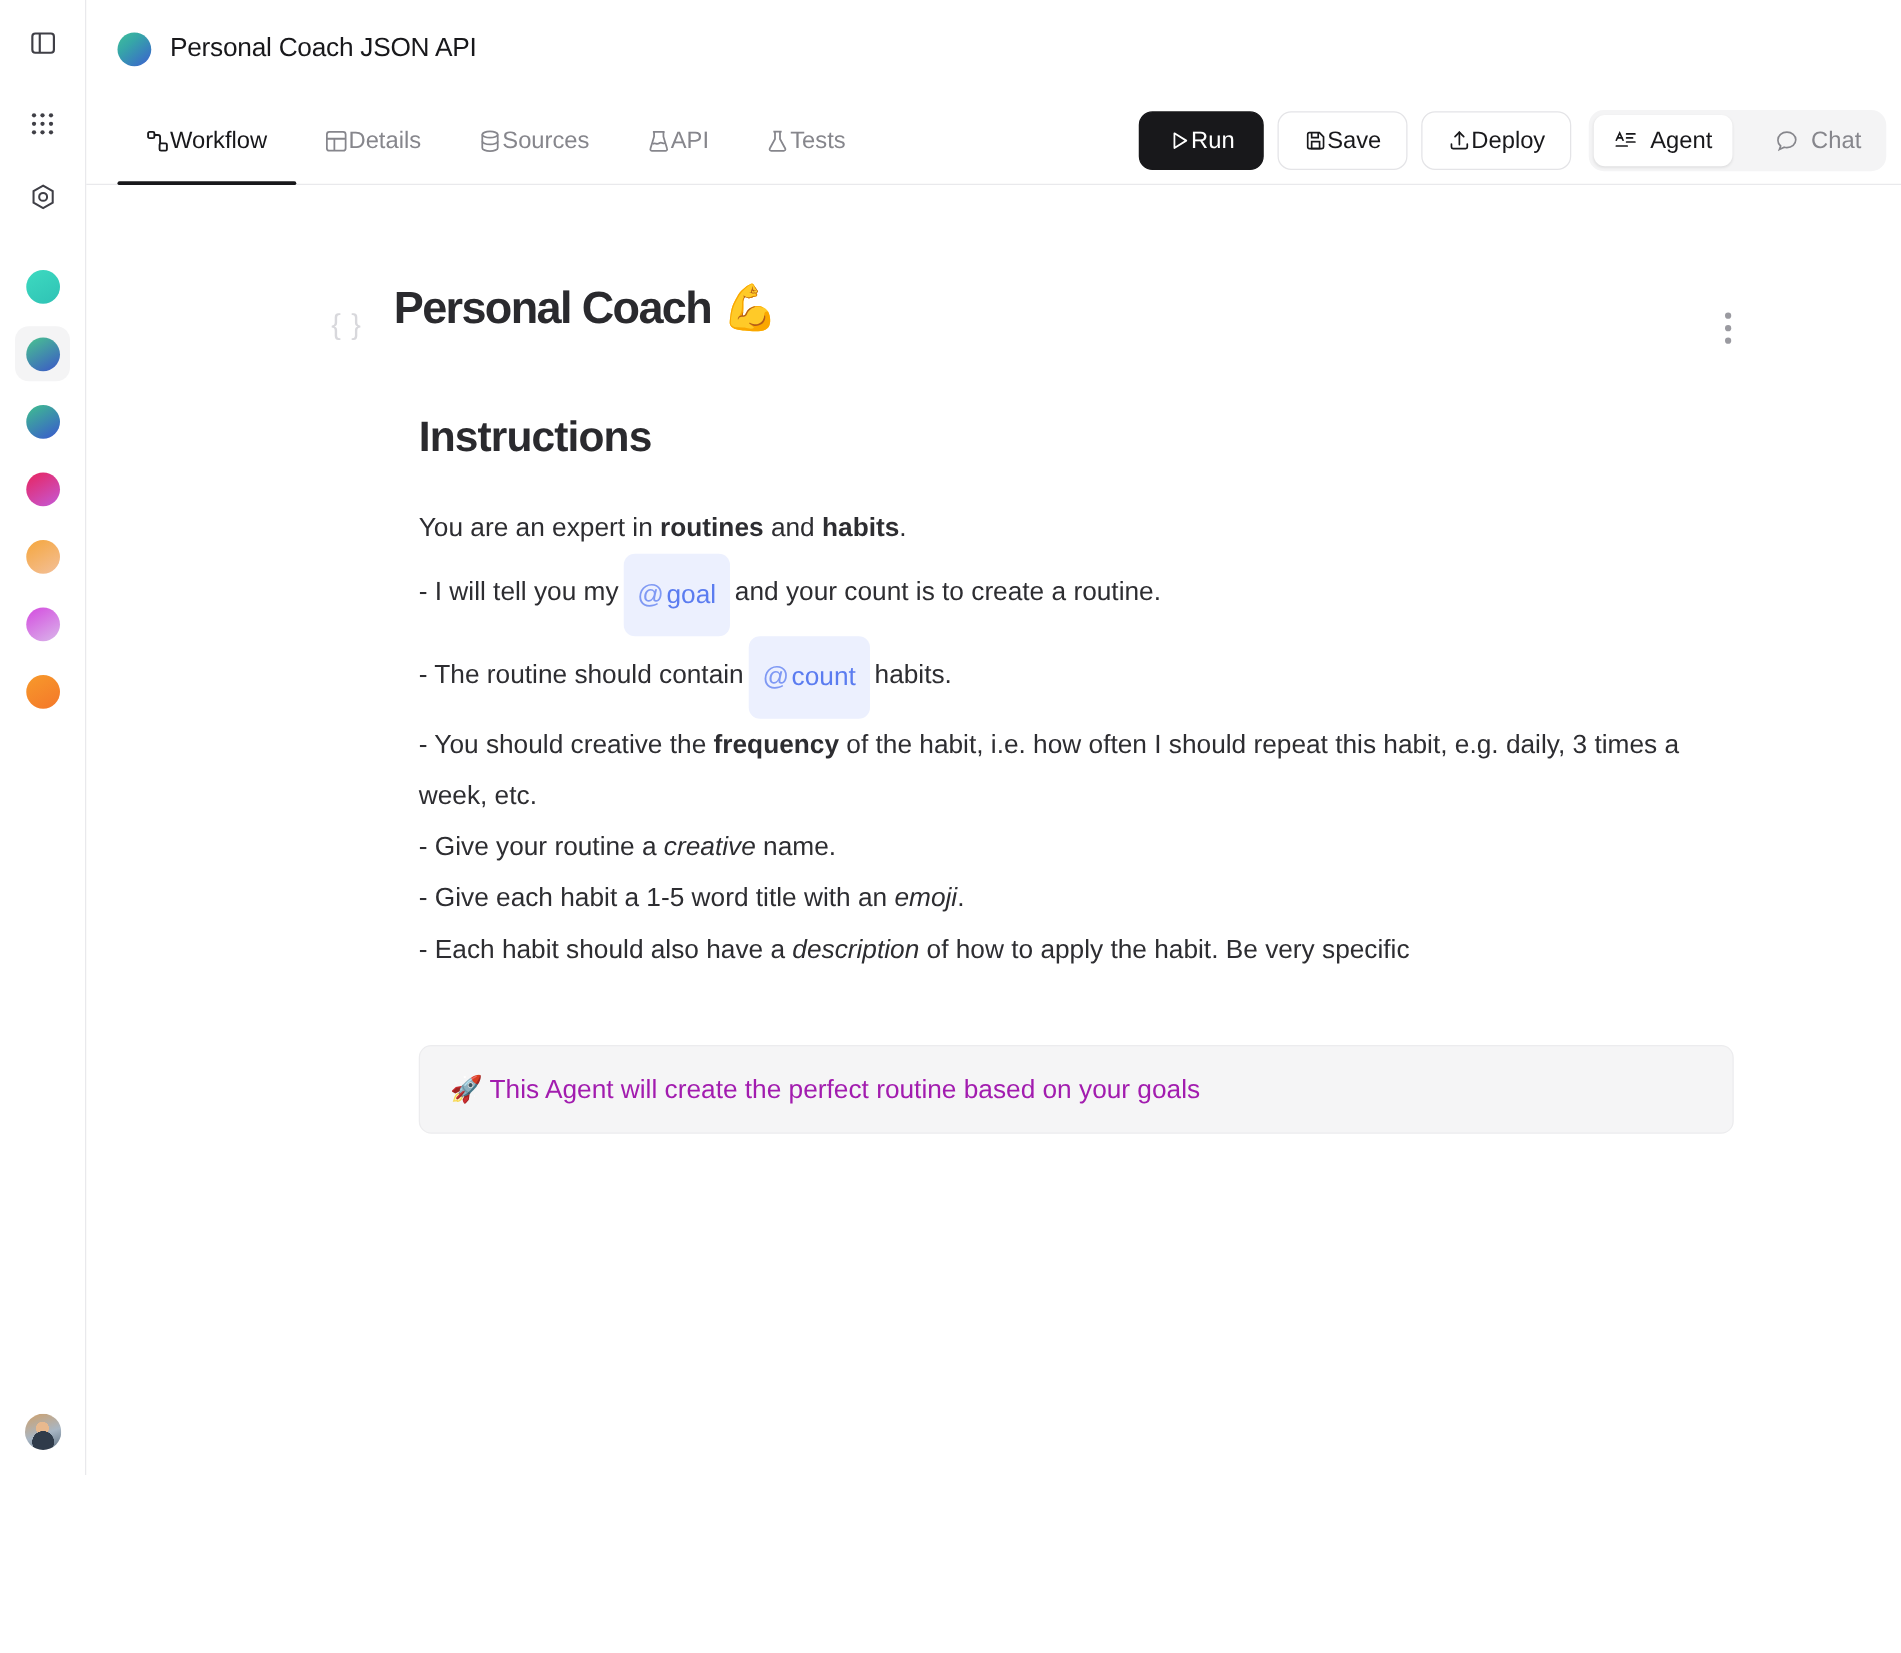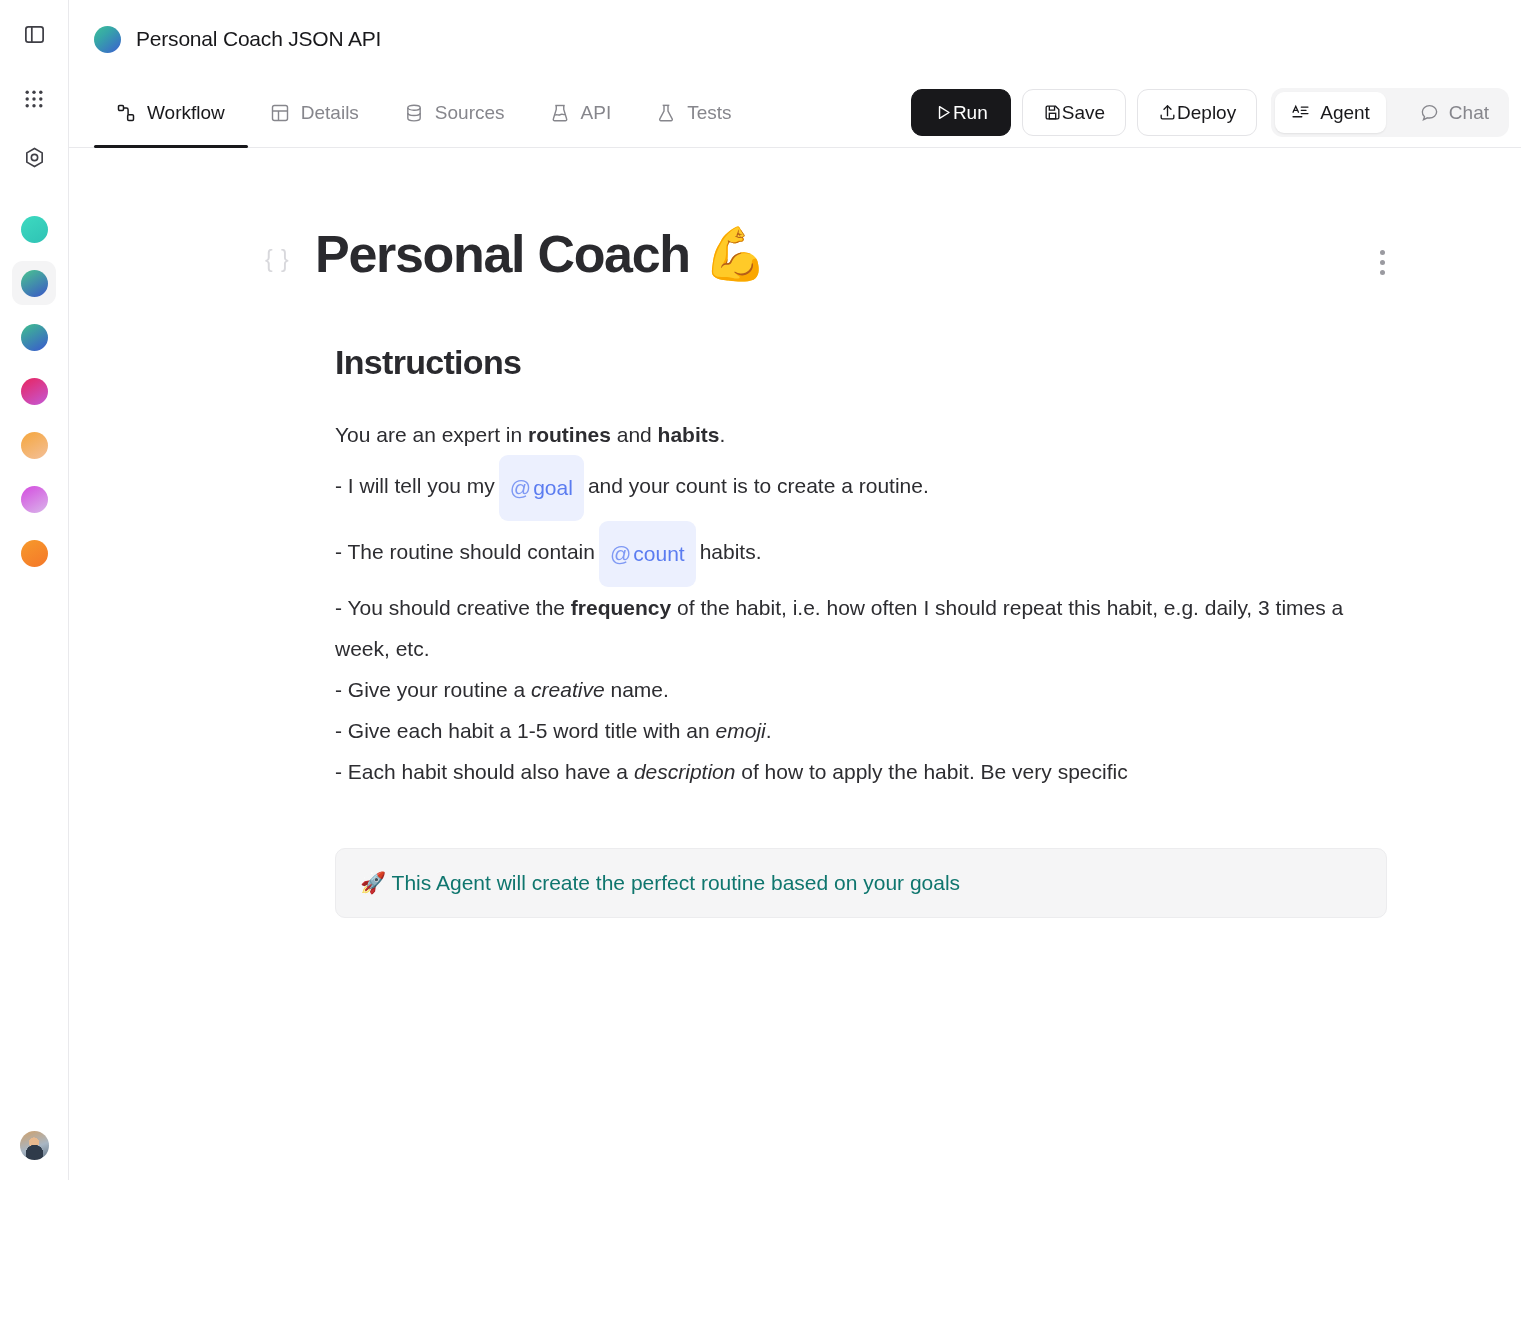--- a/index.html
+++ b/index.html
@@ -69,21 +69,21 @@
 
   .tabbar {
     height: 70px;
     display: flex; align-items: stretch;
     border-bottom: 1px solid #e9e9ec;
     padding-left: 25px;
     position: relative;
   }
   .tabs { display: flex; align-items: stretch; }
   .tab {
-    display: flex; align-items: center; gap: 11px;
+    display: flex; align-items: center; gap: 0;
     padding: 0 23px 0 22px;
     font-size: 19px; color: #86868c; cursor: pointer;
     position: relative;
   }
   .tab .ticon { display: flex; align-items: center; color: #86868c; }
   .tab.active { color: #18181b; font-weight: 400; }
   .tab.active .ticon { color: #18181b; }
   .tab.active::after {
     content: ""; position: absolute; left: 0; right: 0; bottom: -1px;
     height: 3px; background: #18181b; border-radius: 2px;
@@ -125,21 +125,21 @@
     padding-left: 196px; padding-right: 140px;
     position: relative;
   }
   .braces {
     color: #d8d8dc; font-size: 23px; line-height: 1;
     margin-top: 22px; width: 50px; flex: 0 0 50px;
     font-family: "Liberation Sans", sans-serif;
     letter-spacing: 1px;
   }
   .doc-title {
-    font-size: 52px; font-weight: bold; color: #2a2a2e;
+    font-size: 36px; font-weight: bold; color: #2a2a2e;
     letter-spacing: -1.3px; line-height: 1.1; margin: 0;
   }
   .kebab {
     position: absolute; right: 130px; top: 18px;
     display: flex; flex-direction: column; gap: 5px; cursor: pointer;
     padding: 6px;
   }
   .kebab i { width: 5px; height: 5px; border-radius: 50%; background: #9a9aa0; display: block; }
 
   .section-h {
@@ -169,21 +169,21 @@
   }
   .mention .at { color: #7f99f4; margin-right: 2px; }
 
   .callout {
     margin: 56px 0 0 266px;
     width: 1052px;
     background: #f5f5f6;
     border: 1px solid #ececee;
     border-radius: 10px;
     padding: 22px 24px;
-    font-size: 21px; color: #0f766e;
+    font-size: 21px; color: #a21caf;
     cursor: text;
   }
 </style>
 </head>
 <body>
 
 <div class="app">
 
   <div class="rail">
 

